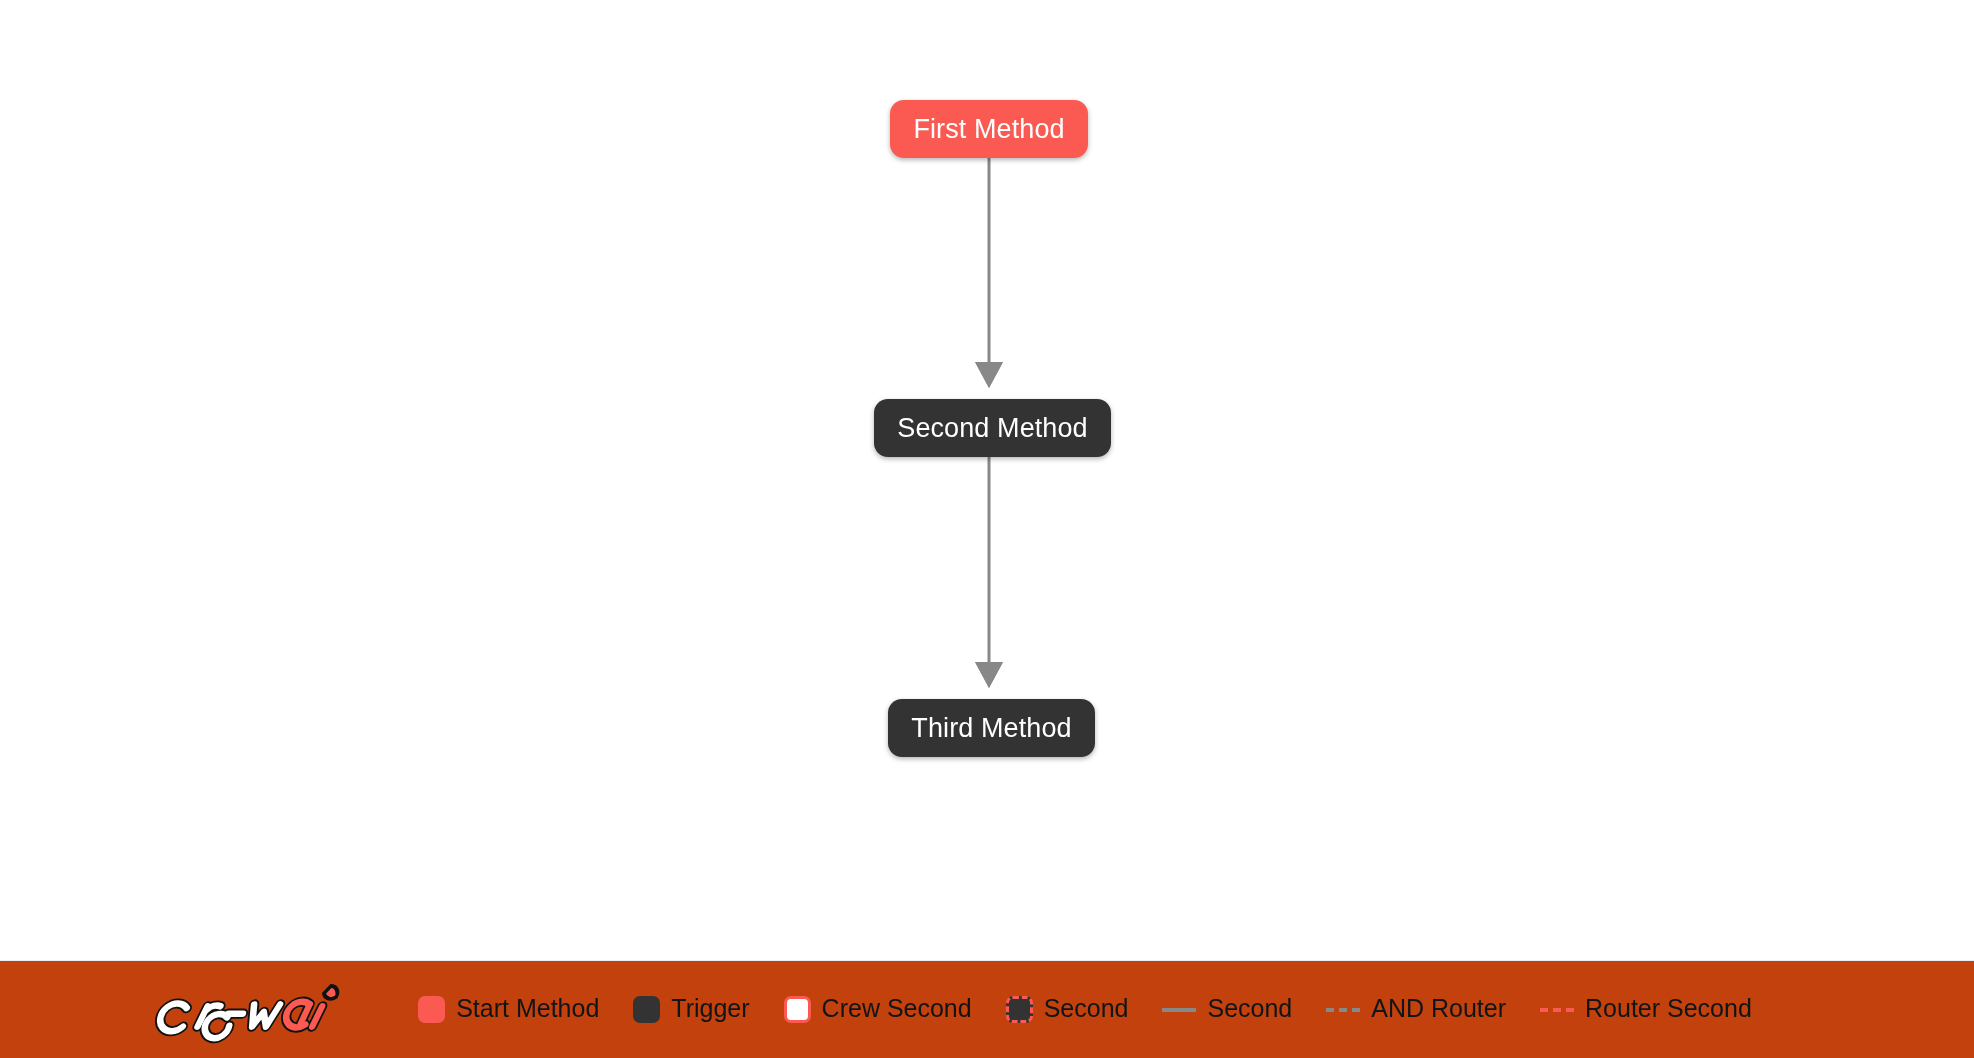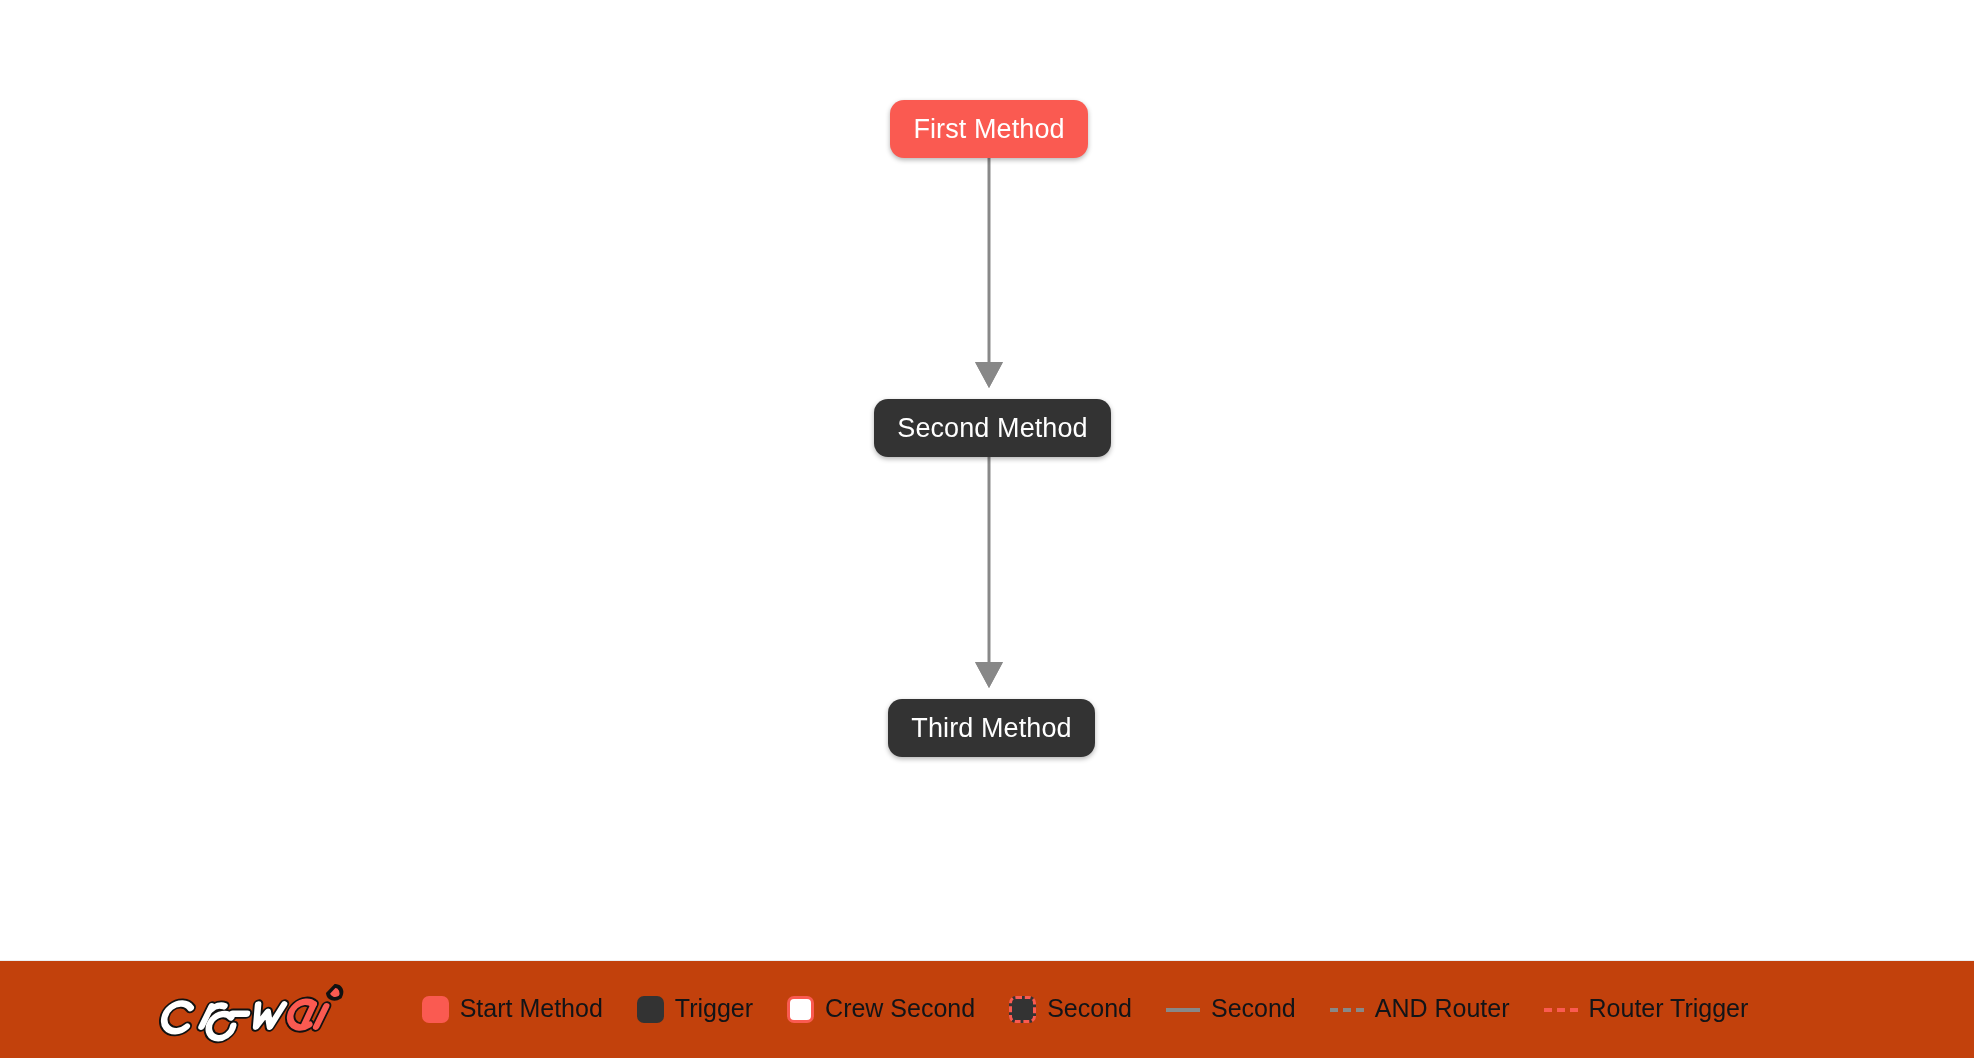--- a/index.html
+++ b/index.html
@@ -241,19 +241,19 @@
         <span class="legend-label">Second</span>
       </div>
 
       <div class="legend-item">
         <span class="line-swatch dashed-gray"></span>
         <span class="legend-label">AND Router</span>
       </div>
 
       <div class="legend-item">
         <span class="line-swatch dashed-red"></span>
-        <span class="legend-label">Router Trigger</span>
+        <span class="legend-label">Router Second</span>
       </div>
 
     </div>
   </div>
 
 </div>
 
 </body></html>

